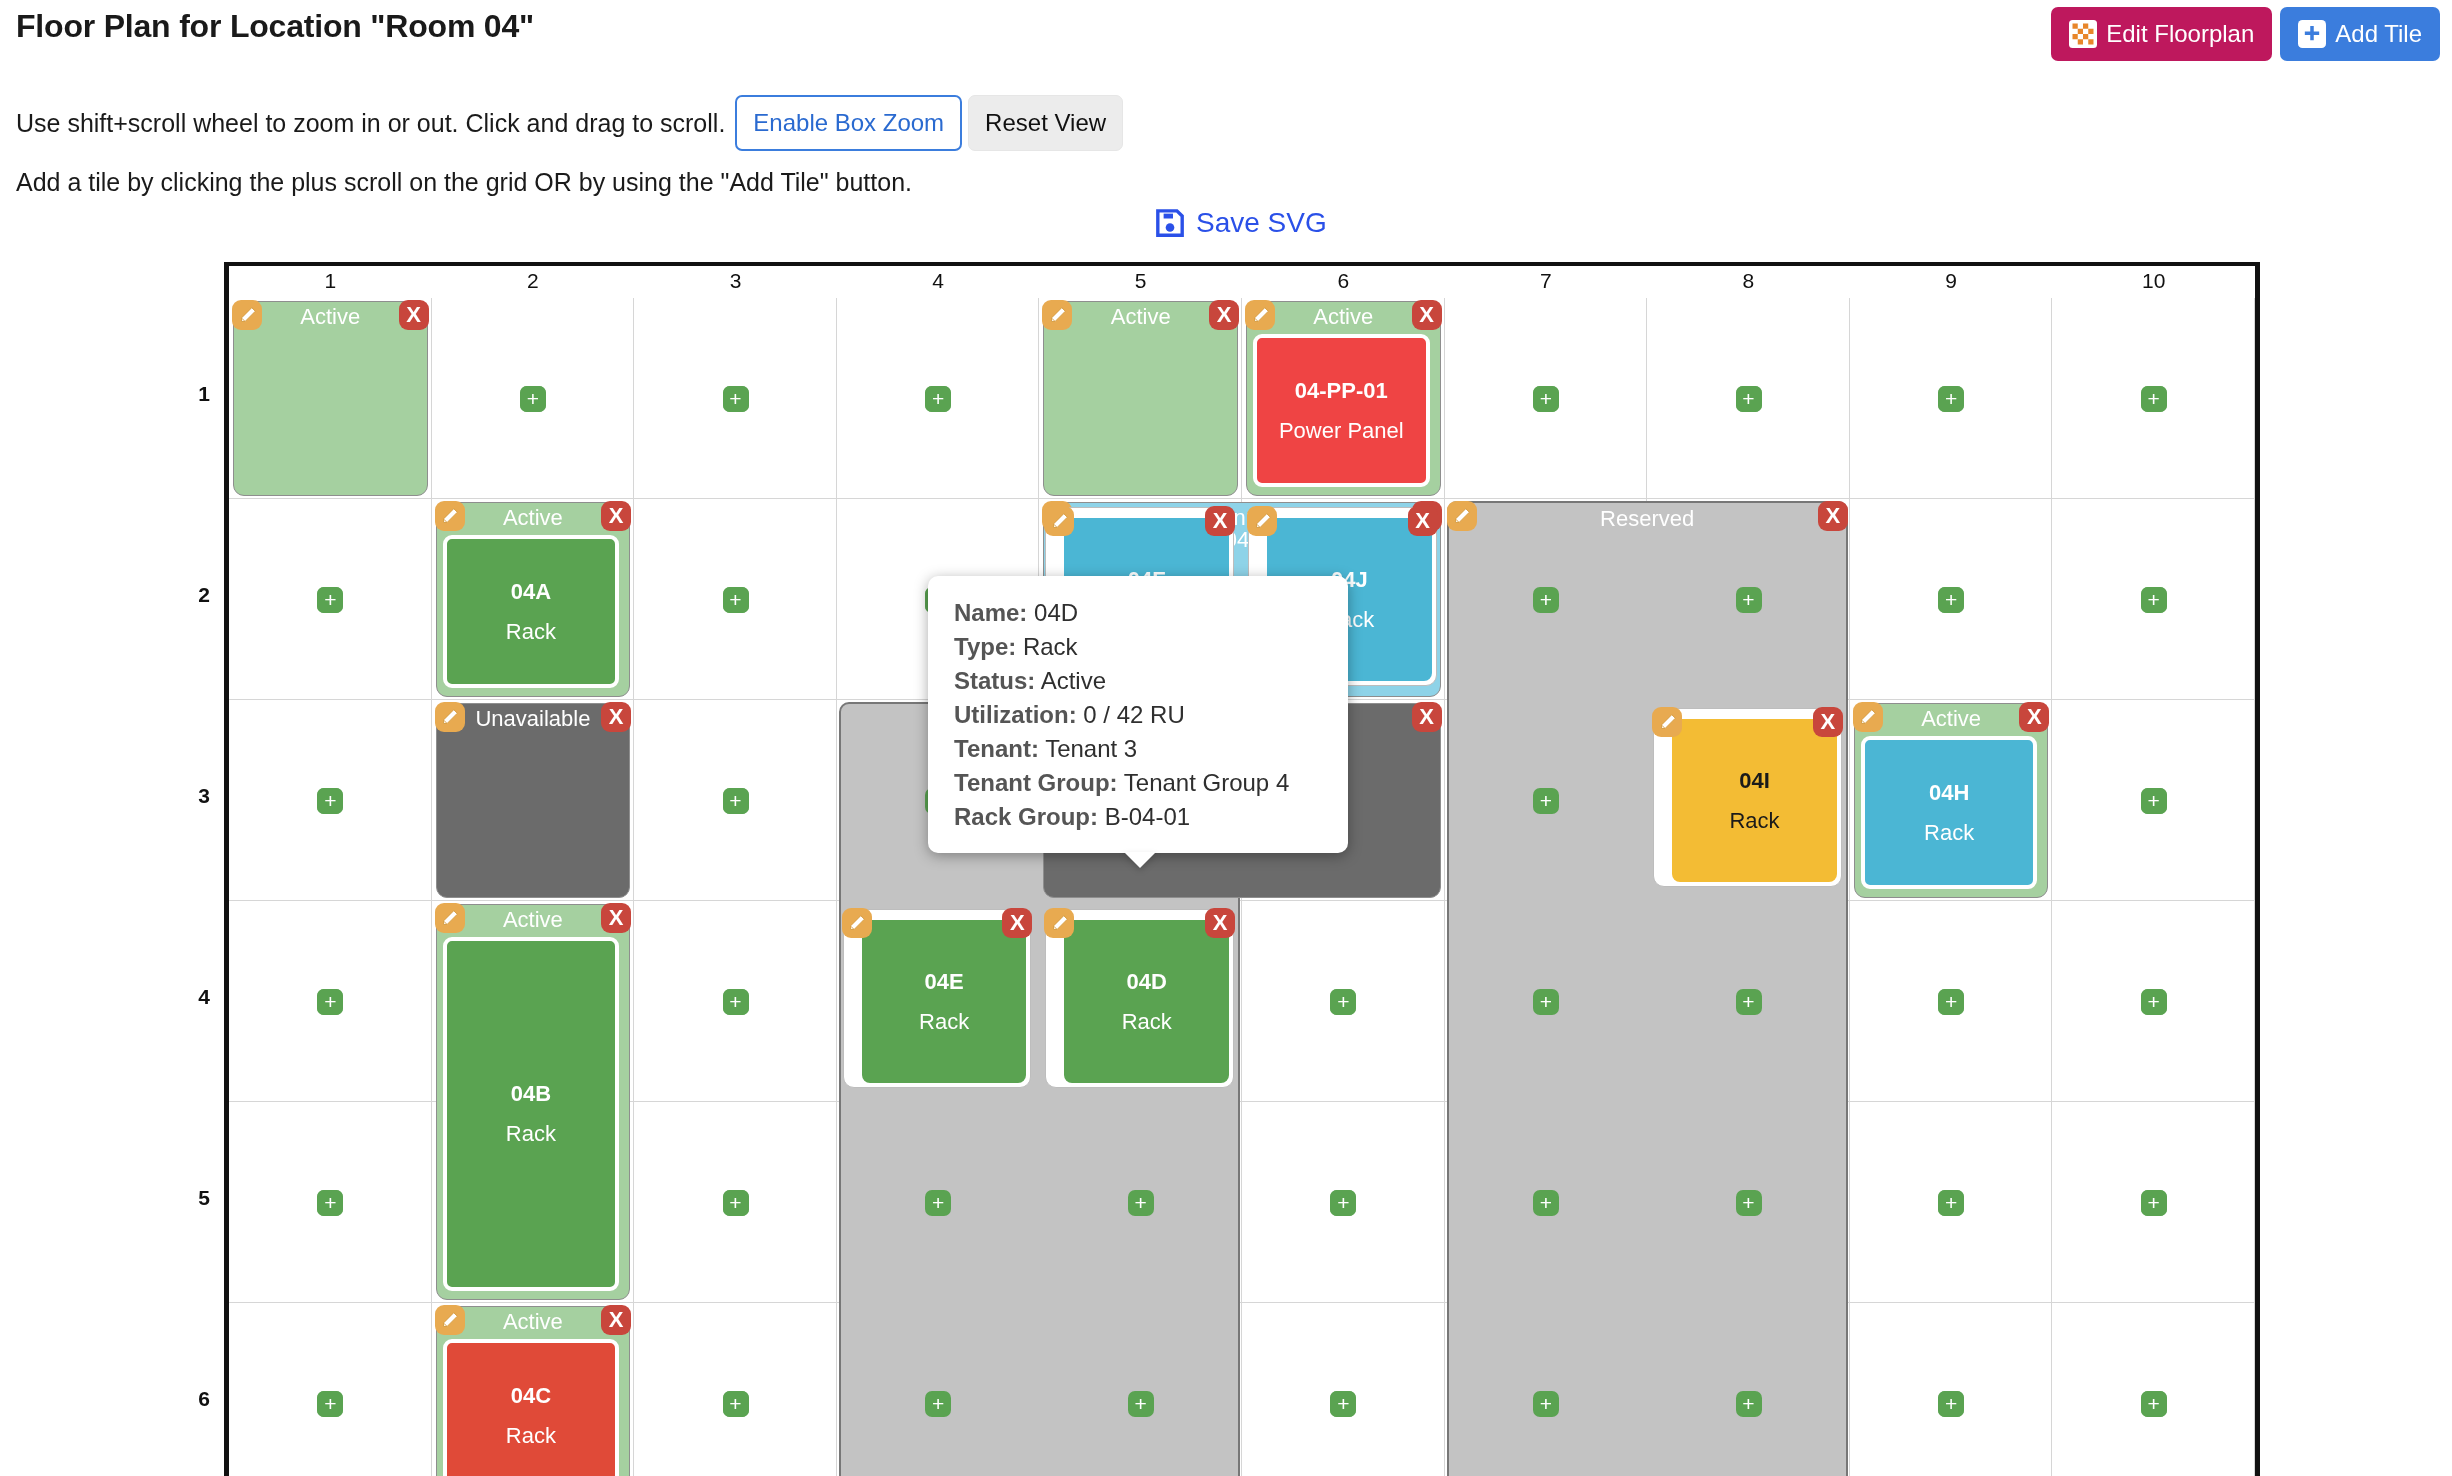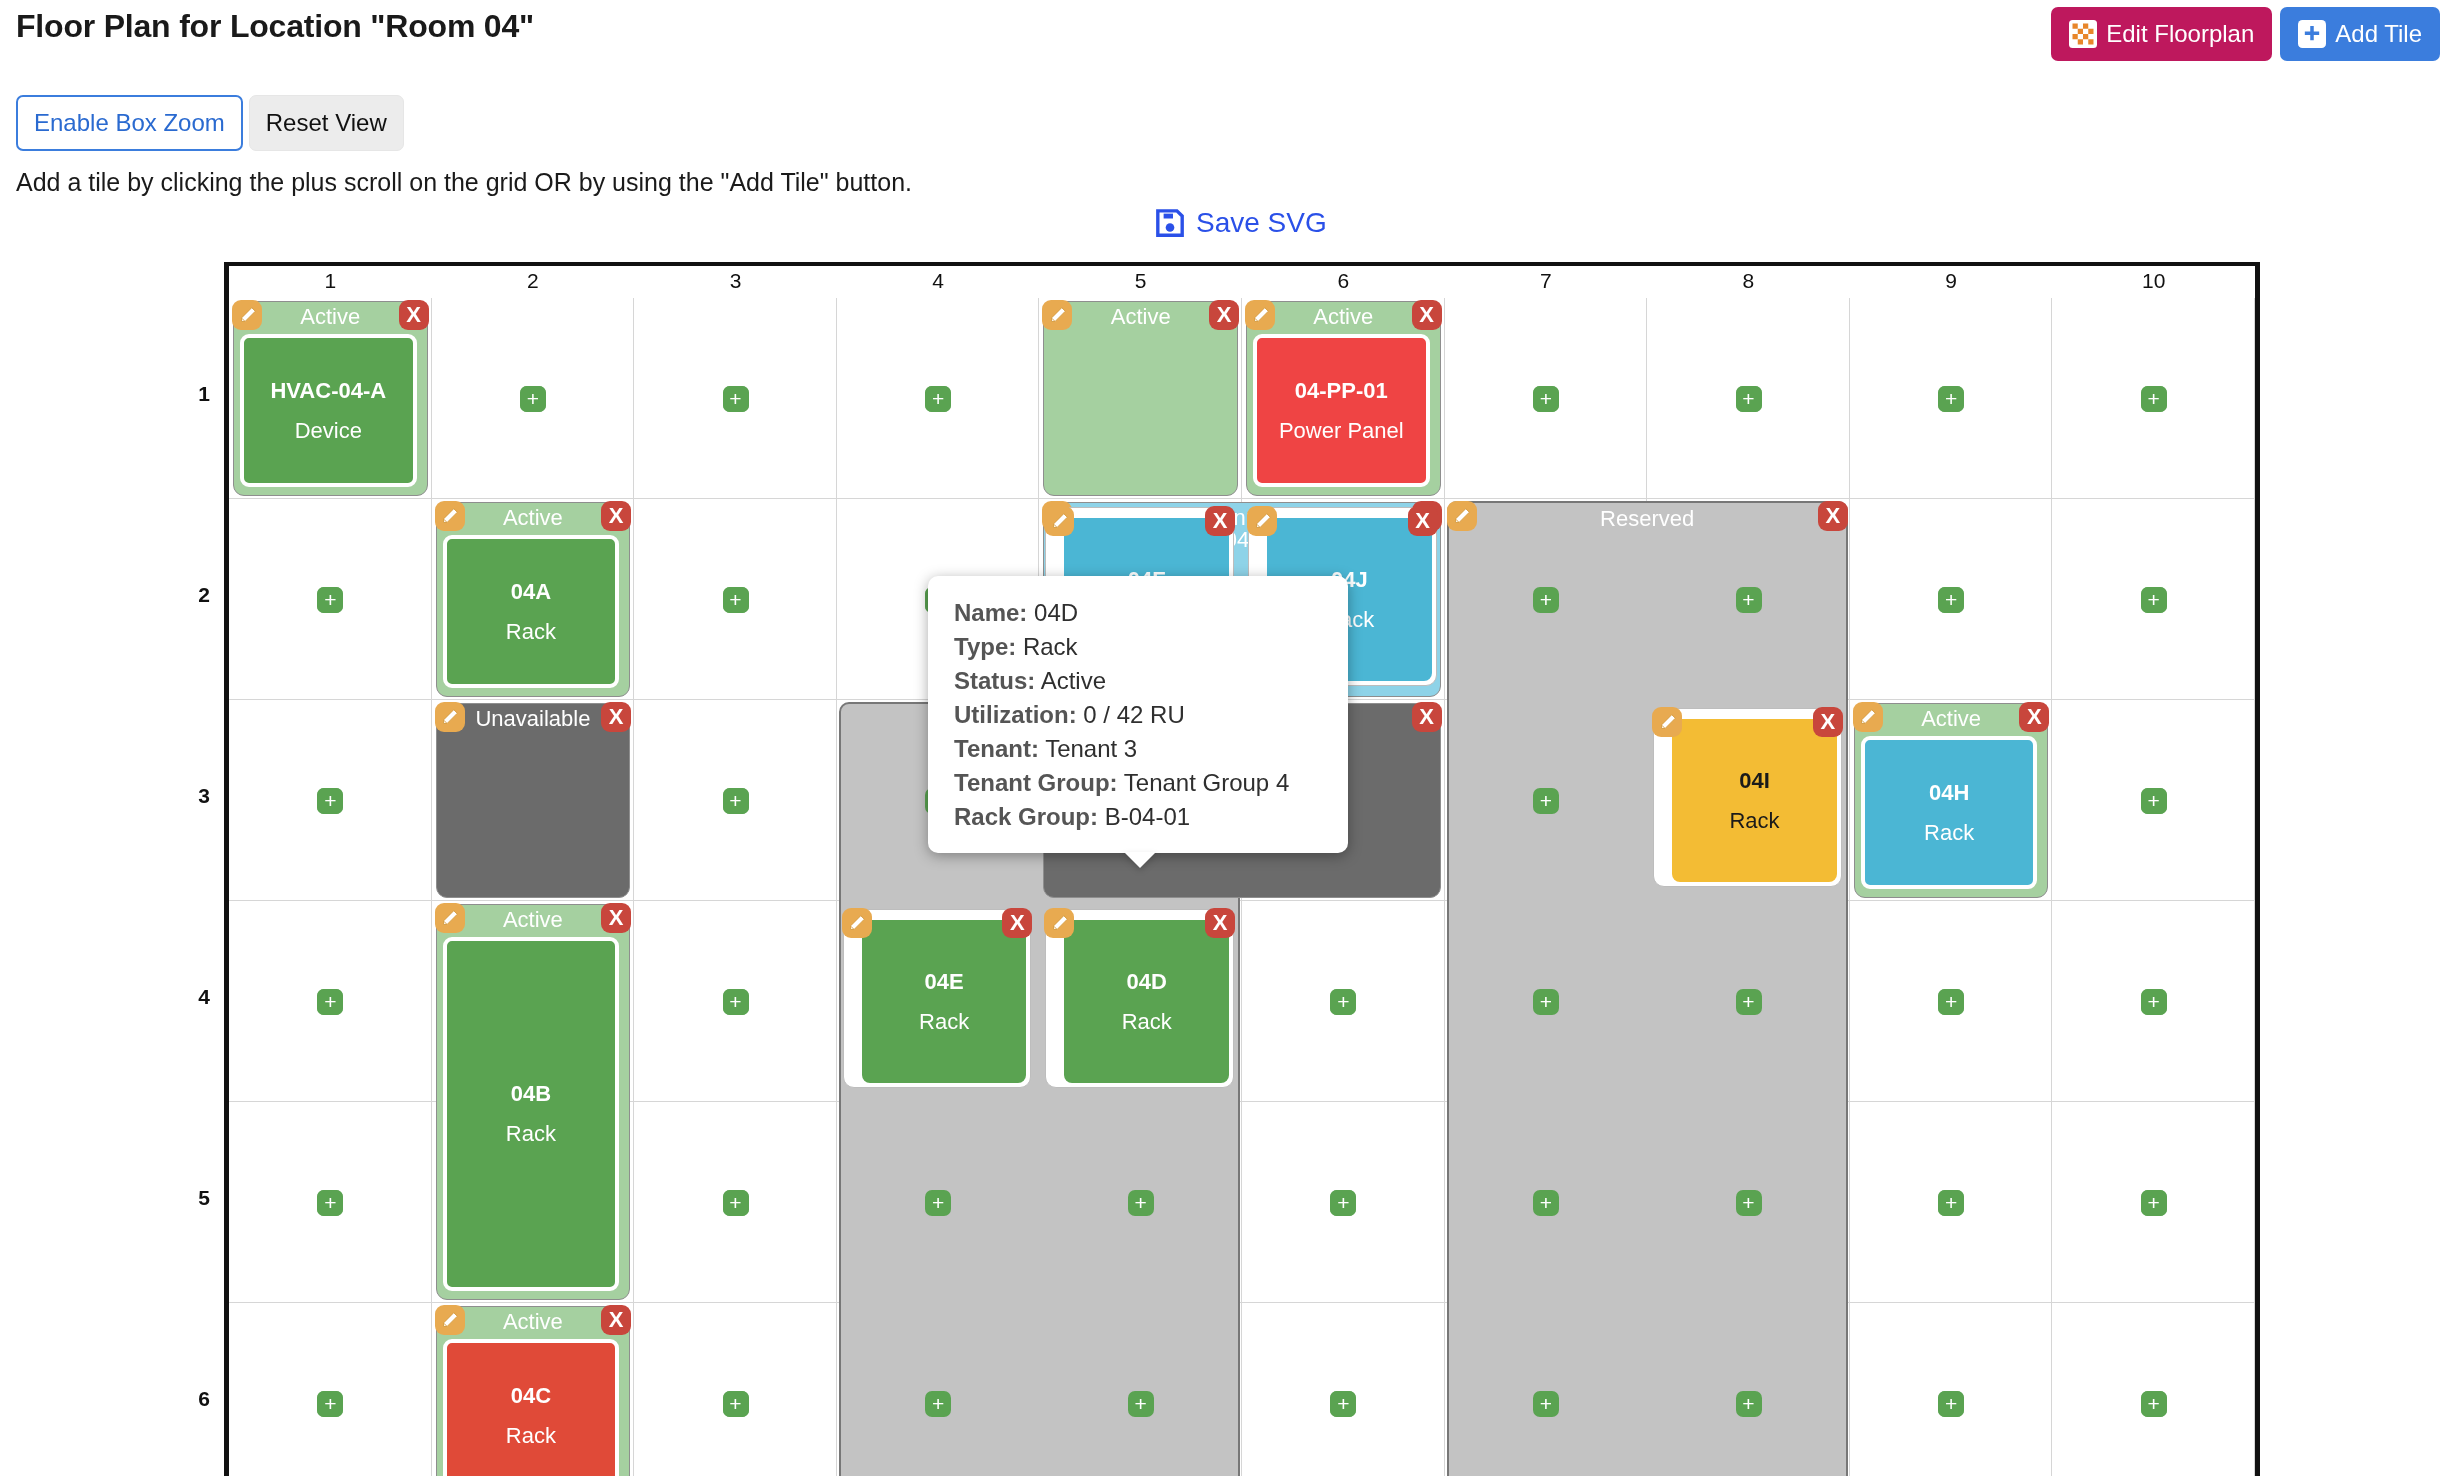--- a/index.html
+++ b/index.html
@@ -217,20 +217,21 @@
       <svg viewBox="0 0 16 16" xmlns="http://www.w3.org/2000/svg">
         <rect x="0" y="0" width="16" height="16" rx="2.5" fill="#fff"></rect>
         <path d="M7 3.4h2v3.1h3.1v2H9v3.1H7V8.5H3.9v-2H7z" fill="#3b7ddd"></path>
       </svg>
     </span>
     <span>Add Tile</span>
   </button>
 </div>
 
 <div id="instr1">
+  <span class="txt">Use shift+scroll wheel to zoom in or out. Click and drag to scroll.</span>
   <button class="ghost-btn outline-blue">Enable Box Zoom</button>
   <button class="ghost-btn filled-grey">Reset View</button>
 </div>
 <div id="instr2">Add a tile by clicking the plus scroll on the grid OR by using the "Add Tile" button.</div>
 
 <div id="save-svg">
   <span>
     <svg viewBox="0 0 16 16" xmlns="http://www.w3.org/2000/svg">
       <path d="M1.5 1.5h10.2L14.5 4.3v10.2H1.5z" fill="none" stroke="#2a50e8" stroke-width="1.8"></path>
       <rect x="4.6" y="3" width="5" height="2.6" fill="#2a50e8"></rect>
@@ -449,24 +450,20 @@
       <div class="plus" style="left: 493.5px; top: 1092.5px; z-index: 3;"></div>
       <div class="plus" style="left: 696.1px; top: 1092.5px; z-index: 3;"></div>
       <div class="plus" style="left: 898.7px; top: 1092.5px; z-index: 3;"></div>
       <div class="plus" style="left: 1101.3px; top: 1092.5px; z-index: 3;"></div>
       <div class="plus" style="left: 1303.9px; top: 1092.5px; z-index: 3;"></div>
       <div class="plus" style="left: 1506.5px; top: 1092.5px; z-index: 3;"></div>
       <div class="plus" style="left: 1709.1px; top: 1092.5px; z-index: 3;"></div>
       <div class="plus" style="left: 1911.7px; top: 1092.5px; z-index: 3;"></div>
       <div class="tile" style="z-index: 10; left: 4px; top: 3px; width: 194.6px; height: 195px; background: rgb(165, 208, 160);">
         <div class="statusbar">Active</div>
-        <div class="inner light" style="inset: 32px 10px 8px 6px; background: rgb(90, 163, 81);">
-          <div class="tname">HVAC-04-A</div>
-          <div class="ttype">Device</div>
-        </div>
         <div class="badge edit">
           <svg viewBox="0 0 16 16" xmlns="http://www.w3.org/2000/svg">
             <path d="M11.6 1.4l3 3L6 13H3v-3z" fill="#fff" stroke="#d59b3f" stroke-width="0.8"></path>
             <path d="M3.2 10.3l2.5 2.5" stroke="#d59b3f" stroke-width="0.8"></path>
           </svg>
         </div>
         <div class="badge del">X</div>
       </div>
       <div class="tile" style="z-index: 10; left: 814.4px; top: 3px; width: 194.6px; height: 195px; background: rgb(165, 208, 160);">
         <div class="statusbar">Active</div>

